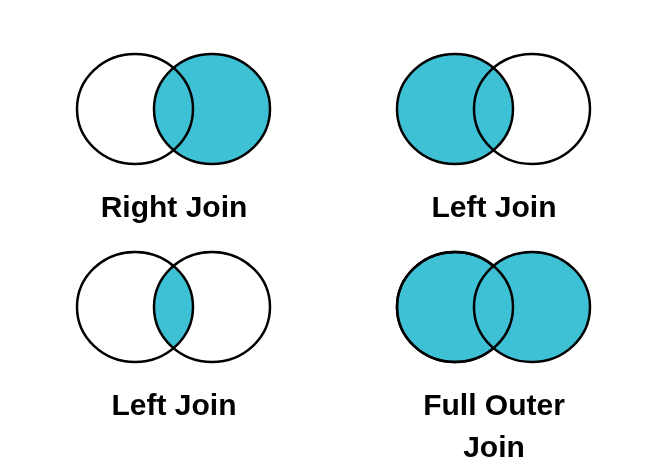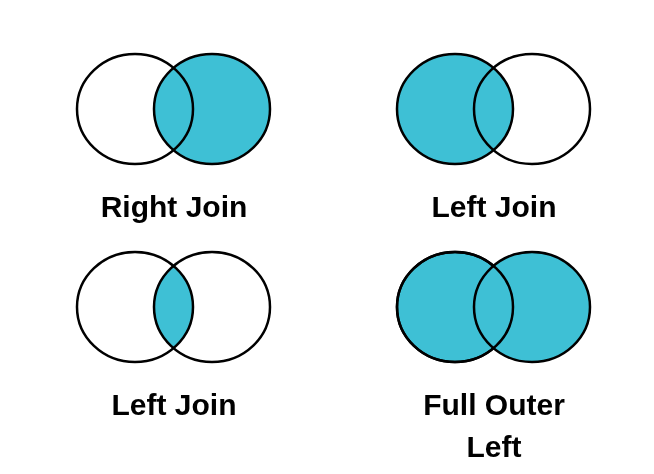--- a/index.html
+++ b/index.html
@@ -85,17 +85,17 @@
     </figure>
 
     <figure class="card" style="margin:0">
       <div class="venn">
           <svg viewBox="0 0 200 122" xmlns="http://www.w3.org/2000/svg">
             <ellipse cx="61" cy="61" rx="58" ry="55" fill="#3EC0D5" stroke="#000000" stroke-width="2.5"></ellipse>
             <ellipse cx="138" cy="61" rx="58" ry="55" fill="#3EC0D5" stroke="#000000" stroke-width="2.5"></ellipse>
             <ellipse cx="61" cy="61" rx="58" ry="55" fill="none" stroke="#000000" stroke-width="2.5"></ellipse>
           </svg>
         </div>
-      <figcaption class="label">Full Outer Left</figcaption>
+      <figcaption class="label">Full Outer Join</figcaption>
     </figure>
 
   </div>
 </div>
 
 </body></html>

